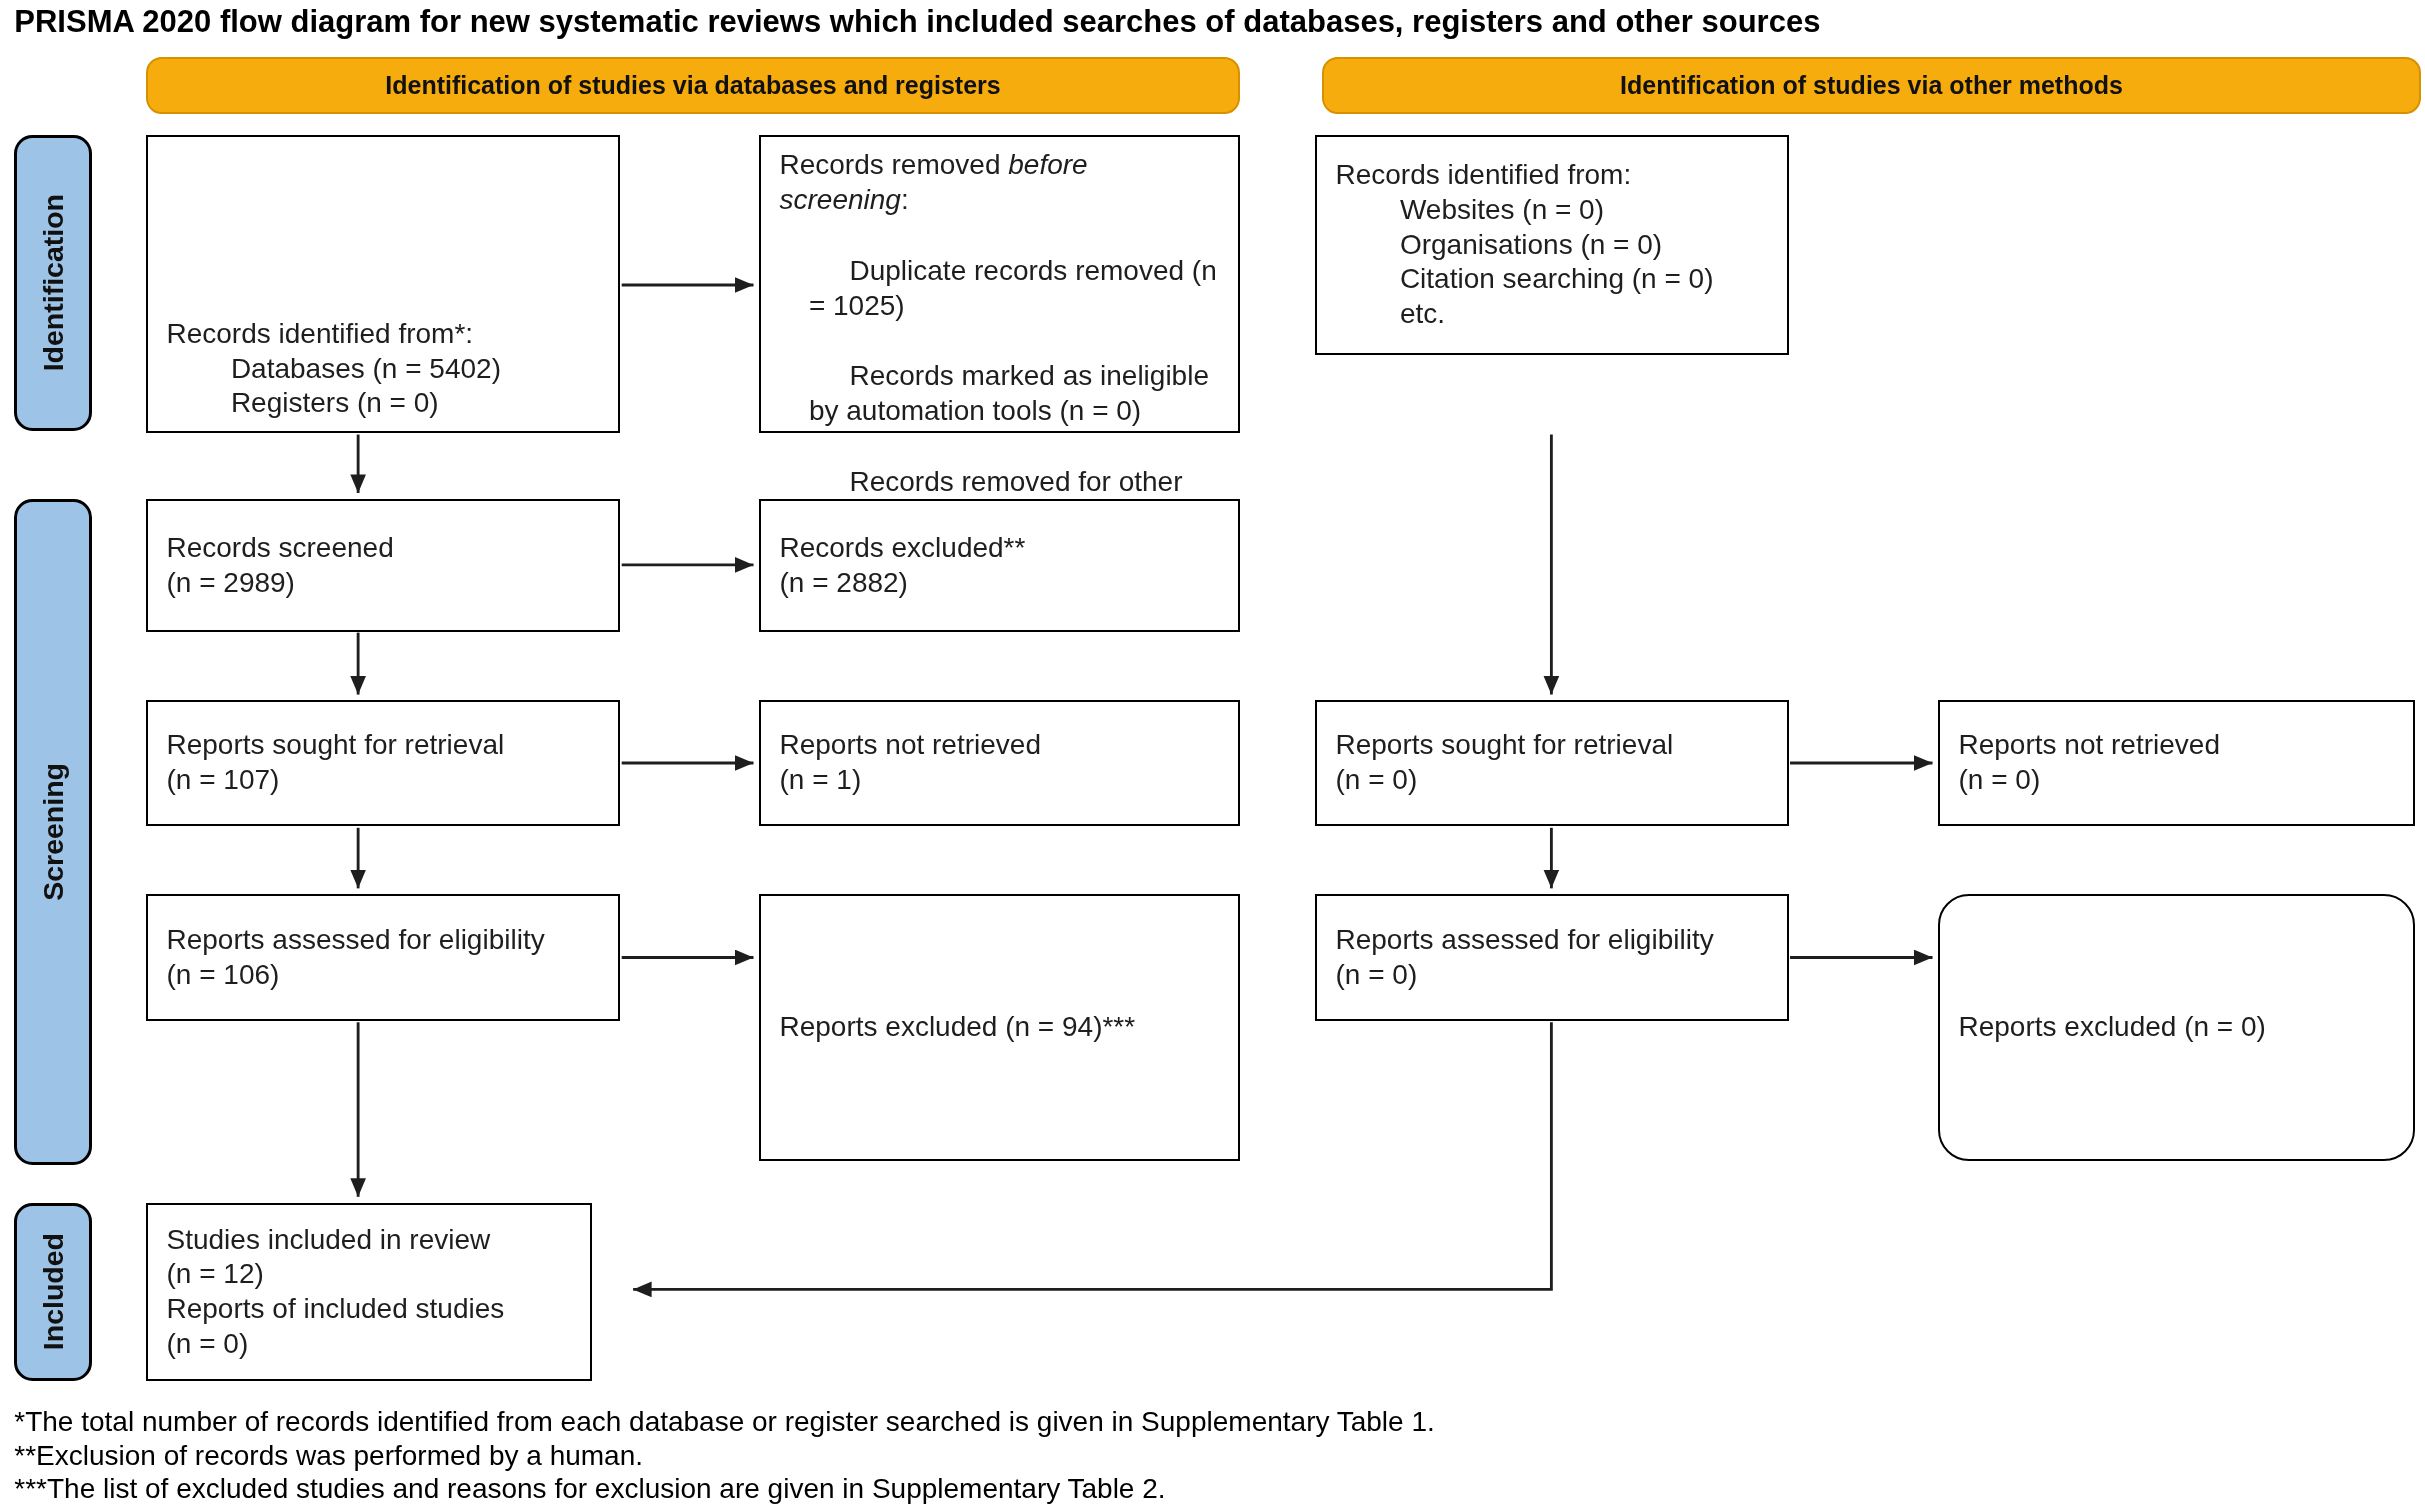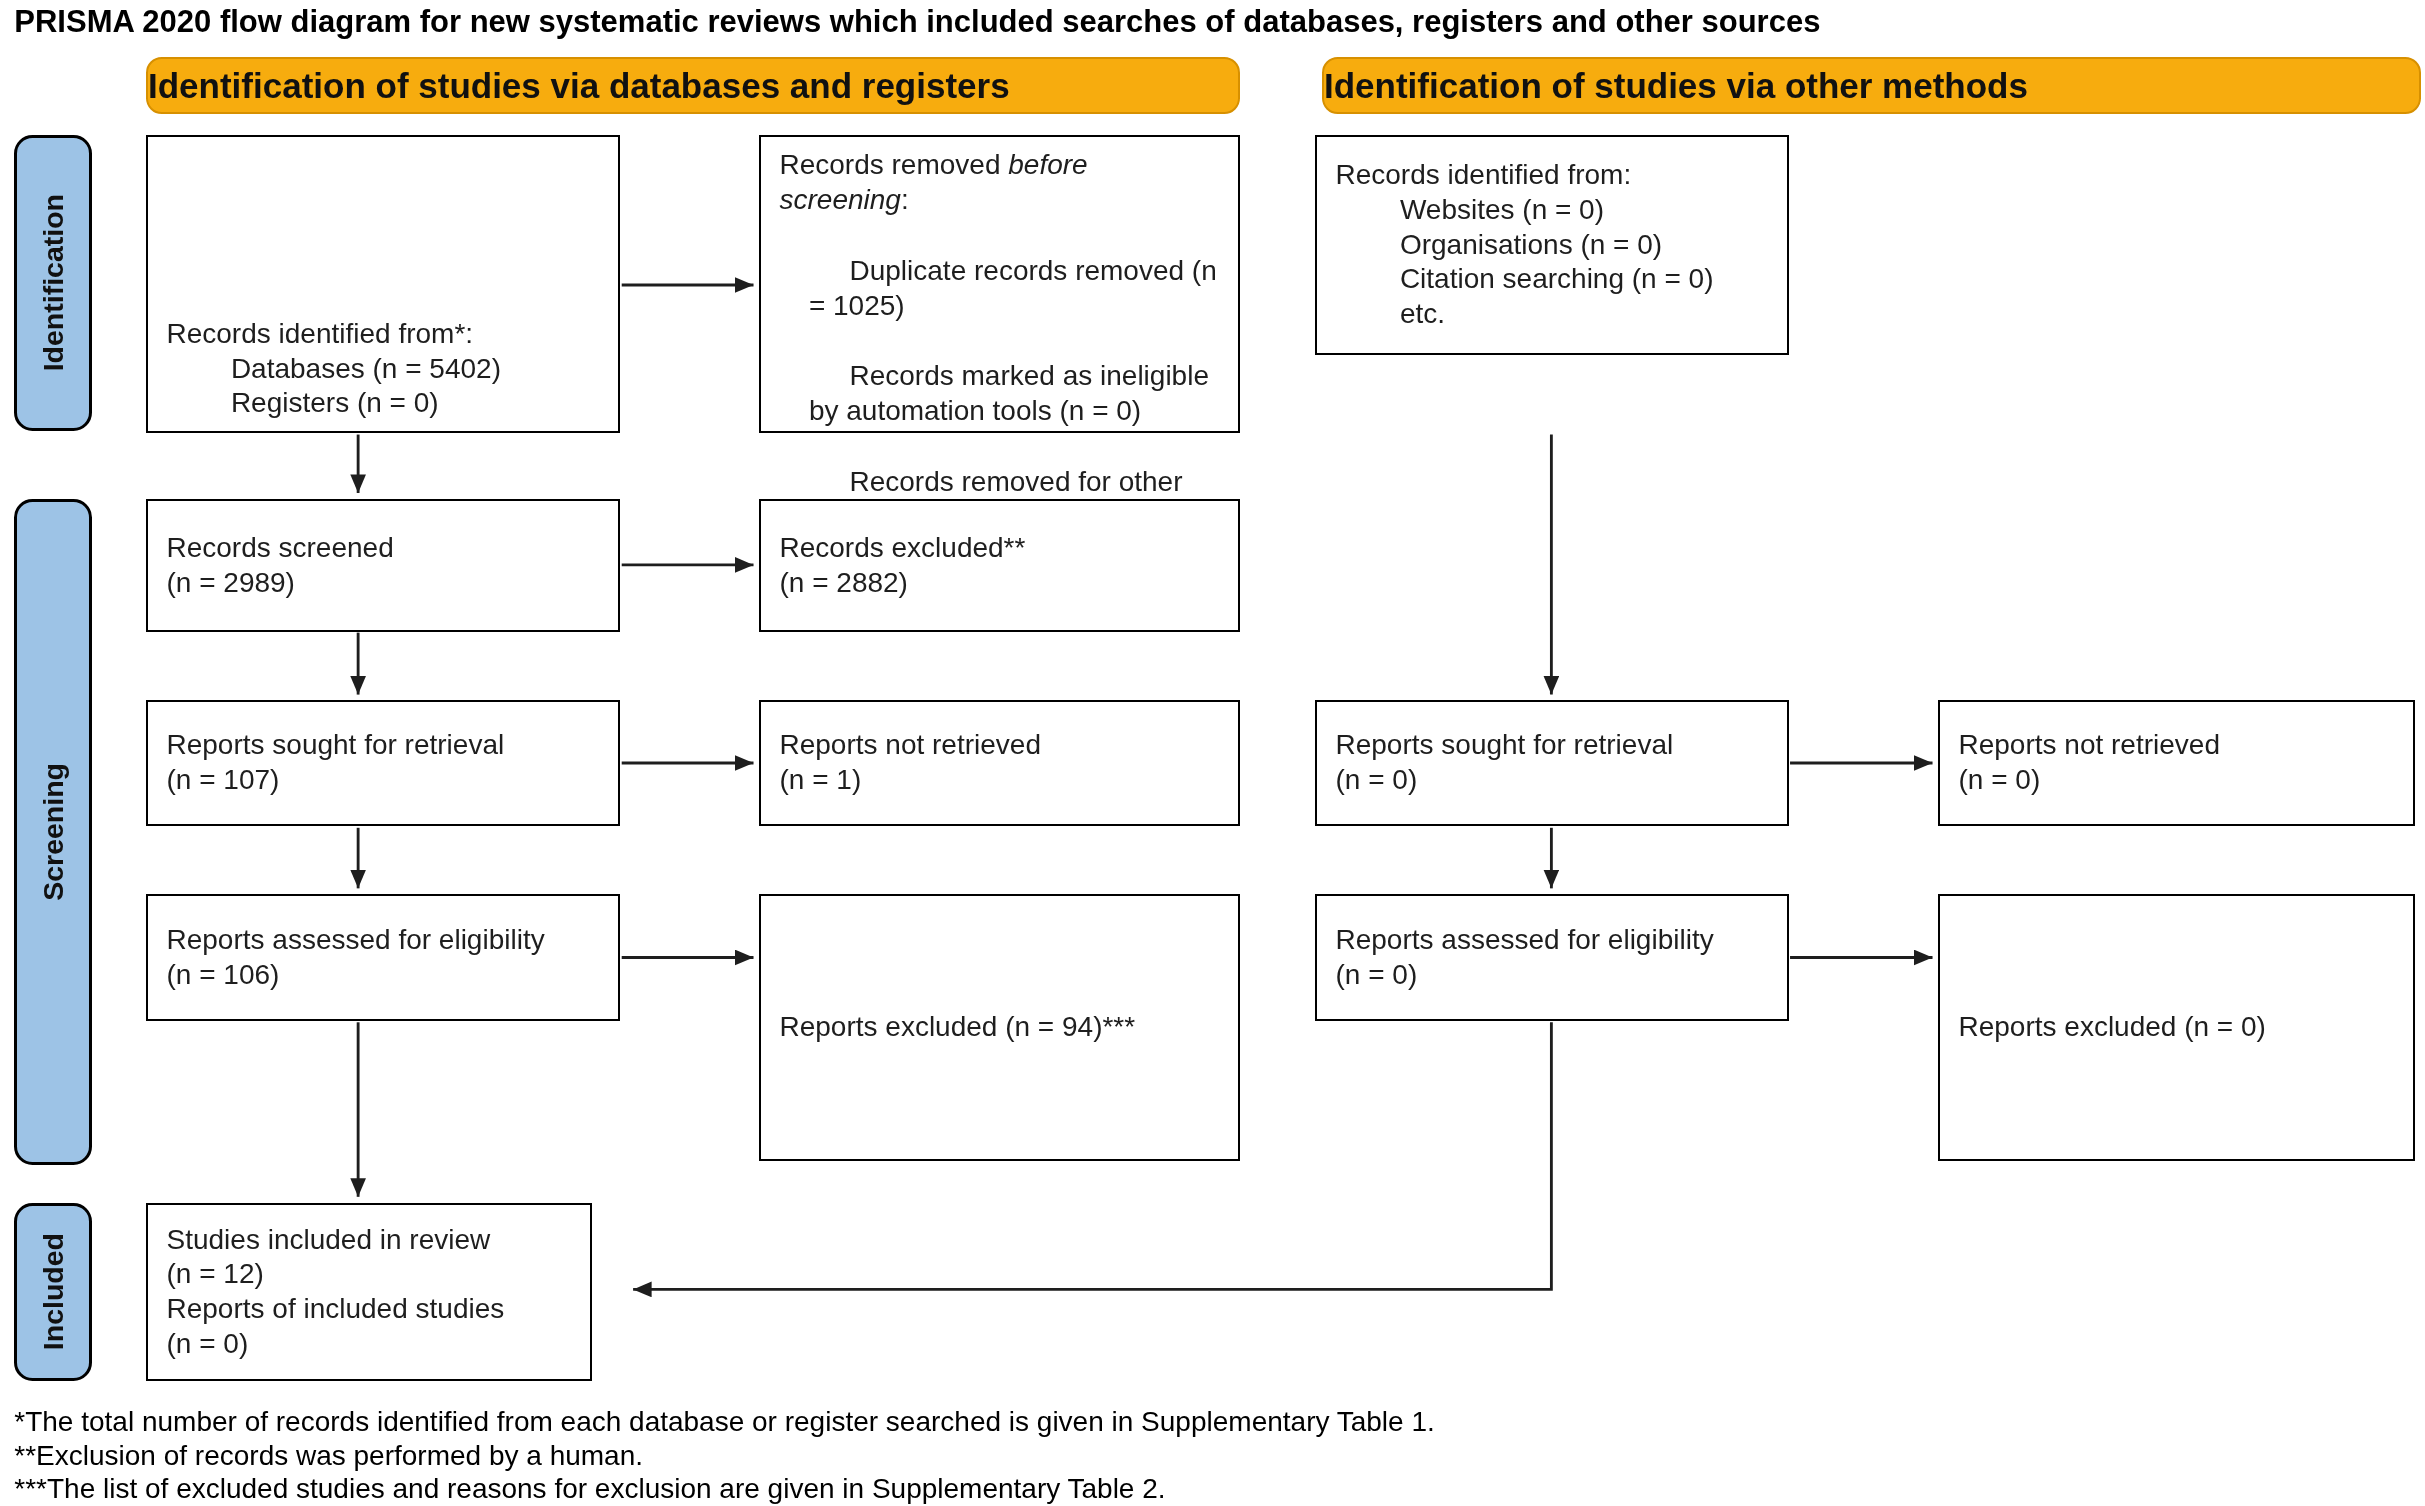--- a/index.html
+++ b/index.html
@@ -12,22 +12,22 @@
     --sidebar-fill:#9DC3E6; --box-border:#000000; --arrow:#1e1e1e;
   }
   .stage { position:absolute; inset:0; }
   .title {
     position:absolute; left:14.3px; top:4.3px; width:2380px;
     font-size:31px; font-weight:bold; color:#000;
   }
   .banner {
     position:absolute; top:57px; height:57px; box-sizing:border-box;
     background:var(--banner-fill); border:2.9px solid var(--banner-border);
-    border-radius:15.7px; display:flex; align-items:center; justify-content:flex-start;
-    font-weight:bold; font-size:35px; color:#111;
+    border-radius:15.7px; display:flex; align-items:center; justify-content:center;
+    font-weight:bold; font-size:25px; color:#111;
   }
   .banner-left  { left:146px;  width:1094px; }
   .banner-right { left:1322px; width:1099px; }
   .pill {
     position:absolute; left:14.3px; width:78px; box-sizing:border-box;
     background:var(--sidebar-fill); border:3.6px solid #000; border-radius:18.5px;
     display:flex; align-items:center; justify-content:center;
   }
   .pill span {
     writing-mode:vertical-rl; transform:rotate(180deg);
@@ -50,21 +50,21 @@
   .bC1 { left:1315px; top:135px;  width:474px; height:220px; }
   .bA2 { left:146px;  top:499px;  width:474px; height:133px; }
   .bB2 { left:759px; top:499px;  width:481px; height:133px; }
   .bA3 { left:146px;  top:700px;  width:474px; height:126px; }
   .bB3 { left:759px; top:700px;  width:481px; height:126px; }
   .bC3 { left:1315px; top:700px;  width:474px; height:126px; }
   .bD3 { left:1938px; top:700px;  width:477px; height:126px; }
   .bA4 { left:146px;  top:894px; width:474px; height:127px; }
   .bB4 { left:759px; top:894px; width:481px; height:267px; }
   .bC4 { left:1315px; top:894px; width:474px; height:127px; }
-  .bD4 { left:1938px; top:894px; width:477px; height:267px; }
+  .bD4 { left:1938px; top:894px; width:477px; height:267px;border-radius:31px; }
   .bA5 { left:146px;  top:1203px; width:446px; height:178px; }
   .arrows { position:absolute; left:0; top:0; width:2426px; height:1506px; pointer-events:none; }
   .footnotes {
     position:absolute; left:14.3px; top:1405px; width:2380px;
     font-size:28px; line-height:1.2; color:#000;
   }
 </style>
 </head>
 <body>
 

